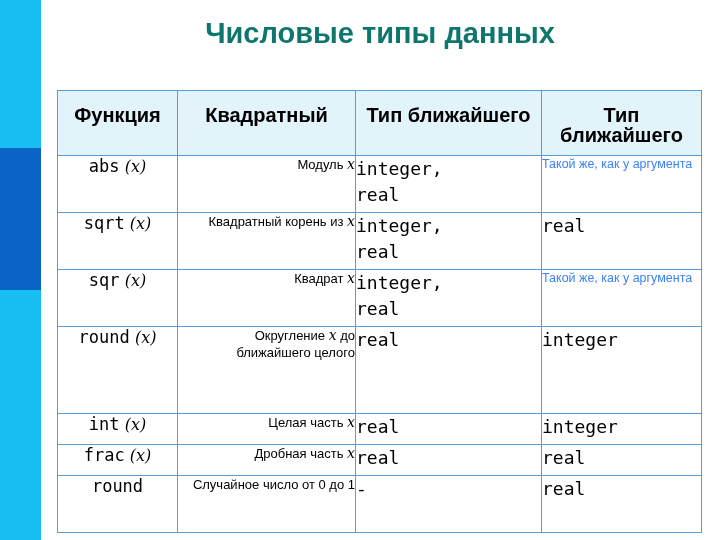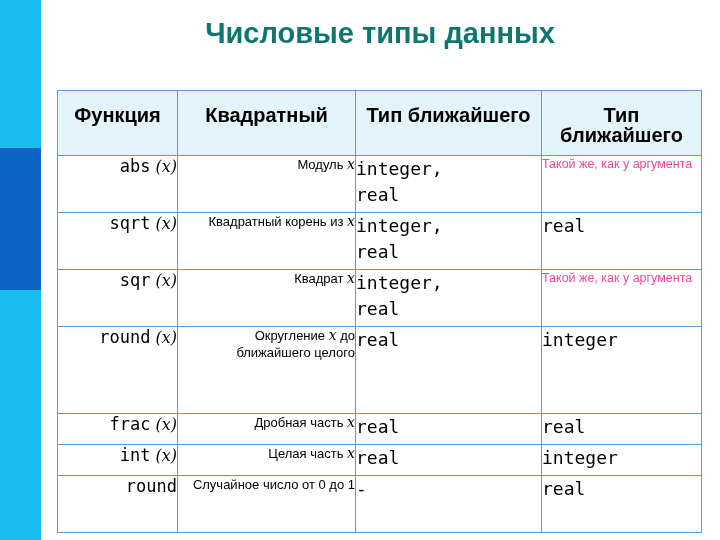--- a/index.html
+++ b/index.html
@@ -103,21 +103,21 @@
     color: #000000;
     padding: 14px 4px 10px 4px;
     line-height: 20px;
     vertical-align: top;
   }
 
   td.cell-func {
     font-family: "DejaVu Sans Mono", "Liberation Mono", monospace;
     font-size: 17px;
     color: #000000;
-    text-align: right;
+    text-align: center;
     padding: 8px 4px 6px 4px;
     white-space: nowrap;
   }
   td.cell-func .var {
     font-family: "DejaVu Serif", "Liberation Serif", serif;
     font-style: italic;
     font-size: 16px;
   }
 
   td.cell-desc {
@@ -138,21 +138,21 @@
     font-size: 18px;
     color: #000000;
     text-align: left;
     padding: 7px 6px 6px 12px;
     line-height: 26px;
     white-space: pre-line;
   }
 
   td.cell-small {
     font-size: 12.5px;
-    color: #ec4899;
+    color: #3b82f6;
     text-align: left;
     padding: 8px 6px 6px 8px;
     line-height: 16px;
   }
 
   
   tr.r-tall td { height: 56px; }
   tr.r-xtall td { height: 86px; }
   tr.r-short td { height: 30px; }
 </style>
@@ -205,30 +205,30 @@
 real</td>
             <td class="cell-small">Такой же, как у аргумента</td>
           </tr>
           <tr class="r-xtall">
             <td class="cell-func">round<span class="var"> (x)</span></td>
             <td class="cell-desc">Округление <span class="var">x</span> до ближайшего целого</td>
             <td class="cell-mono">real</td>
             <td class="cell-mono">integer</td>
           </tr>
           <tr class="r-short">
+            <td class="cell-func">int<span class="var"> (x)</span></td>
+            <td class="cell-desc">Целая часть <span class="var">x</span></td>
+            <td class="cell-mono">real</td>
+            <td class="cell-mono">integer</td>
+          </tr>
+          <tr class="r-short">
             <td class="cell-func">frac<span class="var"> (x)</span></td>
             <td class="cell-desc">Дробная часть <span class="var">x</span></td>
             <td class="cell-mono">real</td>
             <td class="cell-mono">real</td>
-          </tr>
-          <tr class="r-short">
-            <td class="cell-func">int<span class="var"> (x)</span></td>
-            <td class="cell-desc">Целая часть <span class="var">x</span></td>
-            <td class="cell-mono">real</td>
-            <td class="cell-mono">integer</td>
           </tr>
           <tr class="r-tall">
             <td class="cell-func">round</td>
             <td class="cell-desc">Случайное число от 0 до 1</td>
             <td class="cell-mono">-</td>
             <td class="cell-mono">real</td>
           </tr>
         </tbody>
     </table>
   </div>

